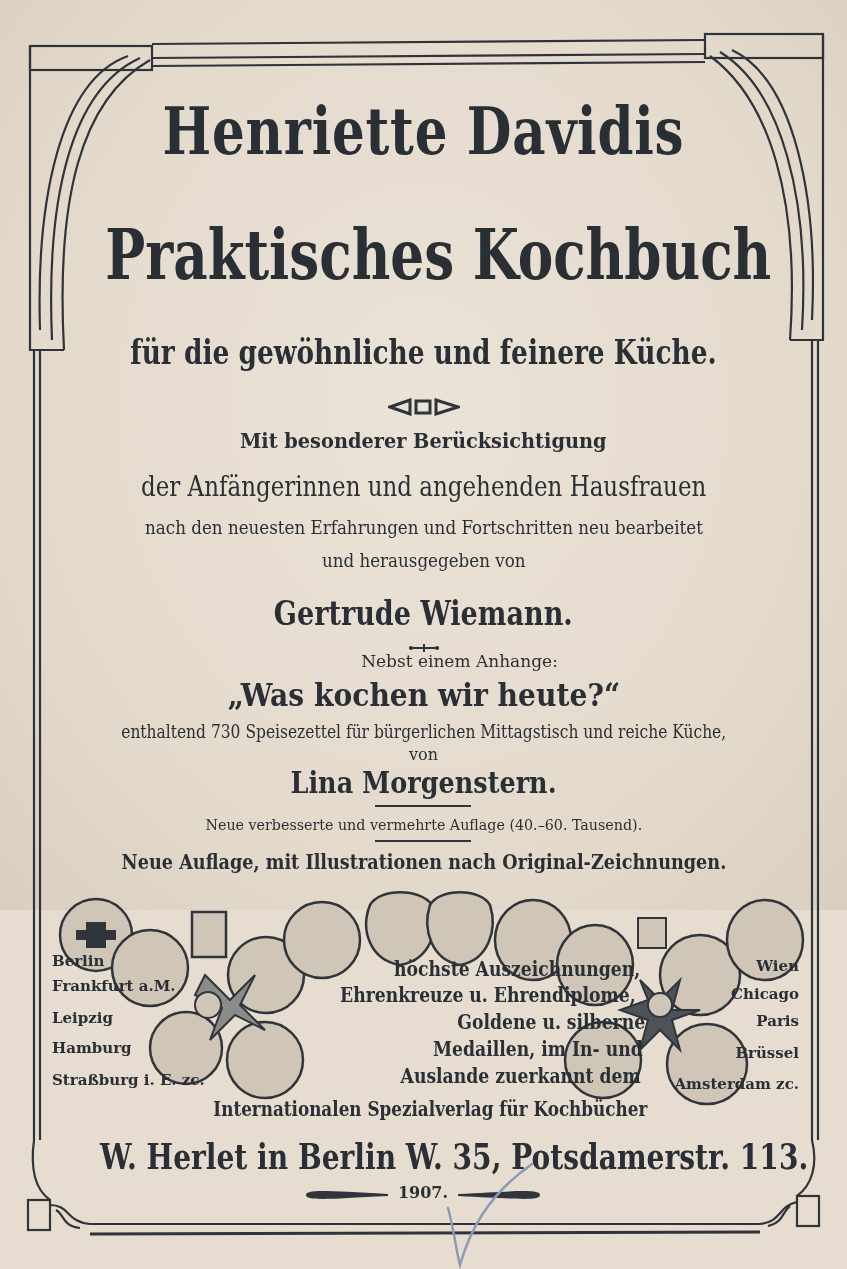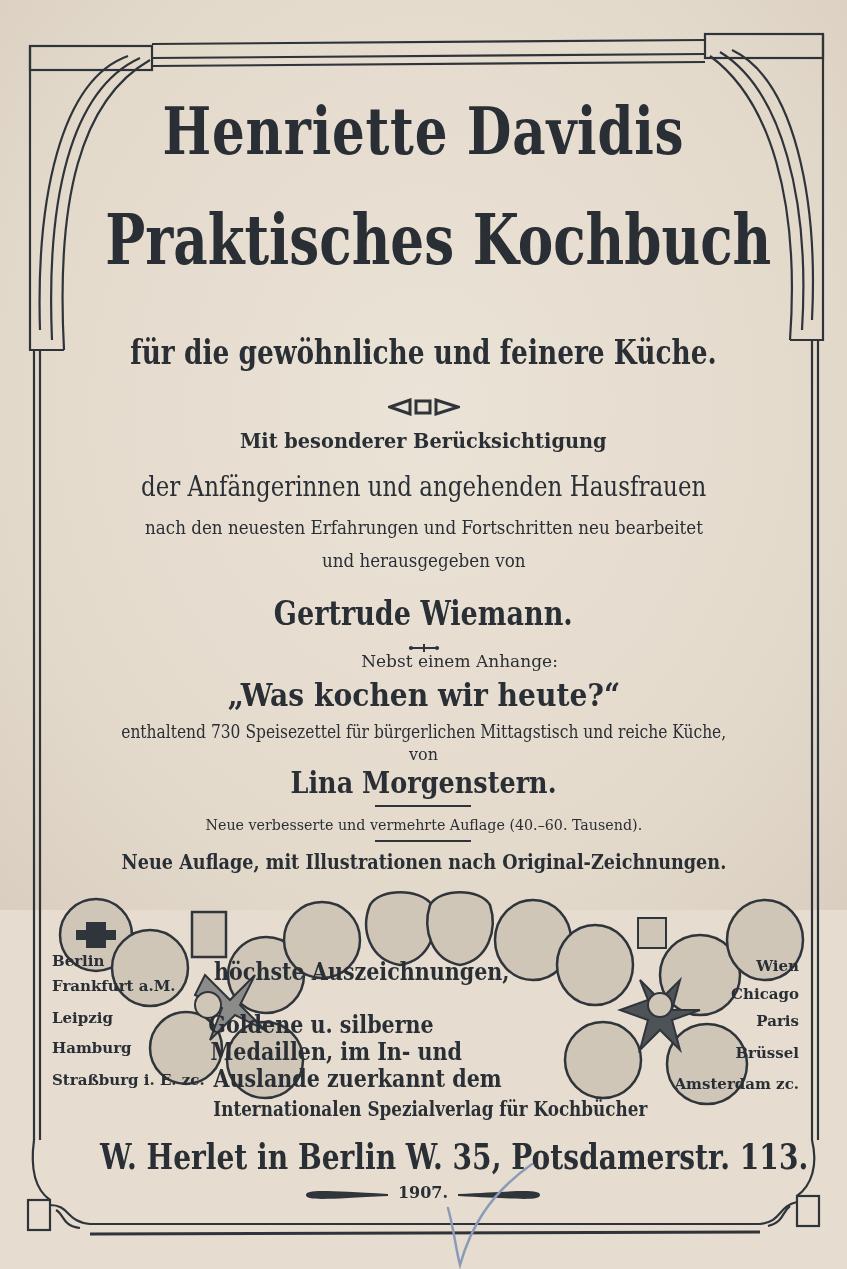--- a/index.html
+++ b/index.html
@@ -14,21 +14,21 @@
     position:absolute; left:0; top:0; width:847px; height:910px;
     background: radial-gradient(ellipse at 50% 45%, #ebe3d7 0%, #e3d9cb 70%, #d9cebf 100%);
   }
   .frame { position:absolute; left:0; top:0; width:847px; height:1269px; pointer-events:none; }
   .center { position:absolute; left:0; width:847px; text-align:center; white-space:nowrap; }
   .blk { font-family:"DejaVu Serif", serif; font-weight:bold; color:#2a2f35; }
   .cond { display:inline-block; transform-origin:center; }
 
   .t1 { top:92px; font-size:66px; letter-spacing:1px; }
   .t1 .cond { transform:scaleX(0.78); }
-  .t2 { top:198px; font-size:70px; }
+  .t2 { top:213px; font-size:70px; }
   .t2 .cond { transform:scaleX(0.76); }
   .sub { top:333px; font-size:33px; }
   .sub .cond { transform:scaleX(0.80); }
 
   .orn1 { top:398px; }
   .l-mit { top:428px; font-size:21px; }
   .l-mit .cond { transform:scaleX(0.92); }
   .l-der { top:470px; font-size:28px; font-weight:normal; }
   .l-der .cond { transform:scaleX(0.82); }
   .l-nach { top:516px; font-size:19px; font-weight:normal; }
@@ -47,21 +47,21 @@
   .l-lina { top:765px; font-size:30px; }
   .l-lina .cond { transform:scaleX(0.85); }
   .rule { position:absolute; height:2px; background:#2f343a; }
   .l-neue1 { top:816px; font-size:15px; font-weight:normal; }
   .l-neue1 .cond { transform:scaleX(0.95); }
   .l-neue2 { top:849px; font-size:21px; }
   .l-neue2 .cond { transform:scaleX(0.84); }
   .city { position:absolute; font-size:15px; font-weight:bold; color:#2a2f35; white-space:nowrap; }
   .city.left { left:52px; }
   .city.right { right:48px; text-align:right; }
-  .awards { position:absolute; left:190px; width:460px; text-align:left; font-weight:bold; font-size:24px; color:#2a2f35; white-space:nowrap; }
+  .awards { position:absolute; left:200px; width:460px; text-align:right; font-weight:bold; font-size:20px; color:#2a2f35; white-space:nowrap; }
   .awards .cond { transform:scaleX(0.86); }
   .aw-last { position:absolute; left:160px; width:540px; top:1097px; text-align:center; font-weight:bold; font-size:20px; white-space:nowrap; }
   .aw-last .cond { transform:scaleX(0.84); }
 
   .publisher { top:1135px; font-size:36px; }
   .publisher .cond { transform:scaleX(0.78); }
   .year-row { position:absolute; top:1183px; left:298px; width:250px; height:24px; }
   .year { position:absolute; left:0; width:250px; top:0; text-align:center; font-size:16px; font-weight:bold; }
   .check { position:absolute; left:440px; top:1160px; width:100px; height:110px; }
 </style>
@@ -186,20 +186,21 @@
   <div class="city left" style="top:1039px;">Hamburg</div>
   <div class="city left" style="top:1071px;">Straßburg i. E. zc.</div>
 
   <div class="city right" style="top:957px;">Wien</div>
   <div class="city right" style="top:985px;">Chicago</div>
   <div class="city right" style="top:1012px;">Paris</div>
   <div class="city right" style="top:1044px;">Brüssel</div>
   <div class="city right" style="top:1075px;">Amsterdam zc.</div>
 
   <div class="awards" style="top:957px;"><span class="cond">höchste Auszeichnungen,</span></div>
+  <div class="awards" style="top:983px;"><span class="cond">Ehrenkreuze u. Ehrendiplome,</span></div>
   <div class="awards" style="top:1037px;"><span class="cond">Medaillen, im In- und</span></div>
   <div class="awards" style="top:1010px;"><span class="cond">Goldene u. silberne</span></div>
   <div class="awards" style="top:1064px;"><span class="cond">Auslande zuerkannt dem</span></div>
   <div class="aw-last"><span class="cond">Internationalen Spezialverlag für Kochbücher</span></div>
 
   <div class="center blk publisher"><span class="cond">W. Herlet in Berlin W. 35, Potsdamerstr. 113.</span></div>
 
   <div class="year-row">
     <svg style="position:absolute;left:0;top:4px;" width="250" height="16" viewBox="0 0 250 16">
       <path d="M8 8 C8 2 30 4 90 7 L90 9 C30 12 8 14 8 8Z" fill="#30353b"></path>

